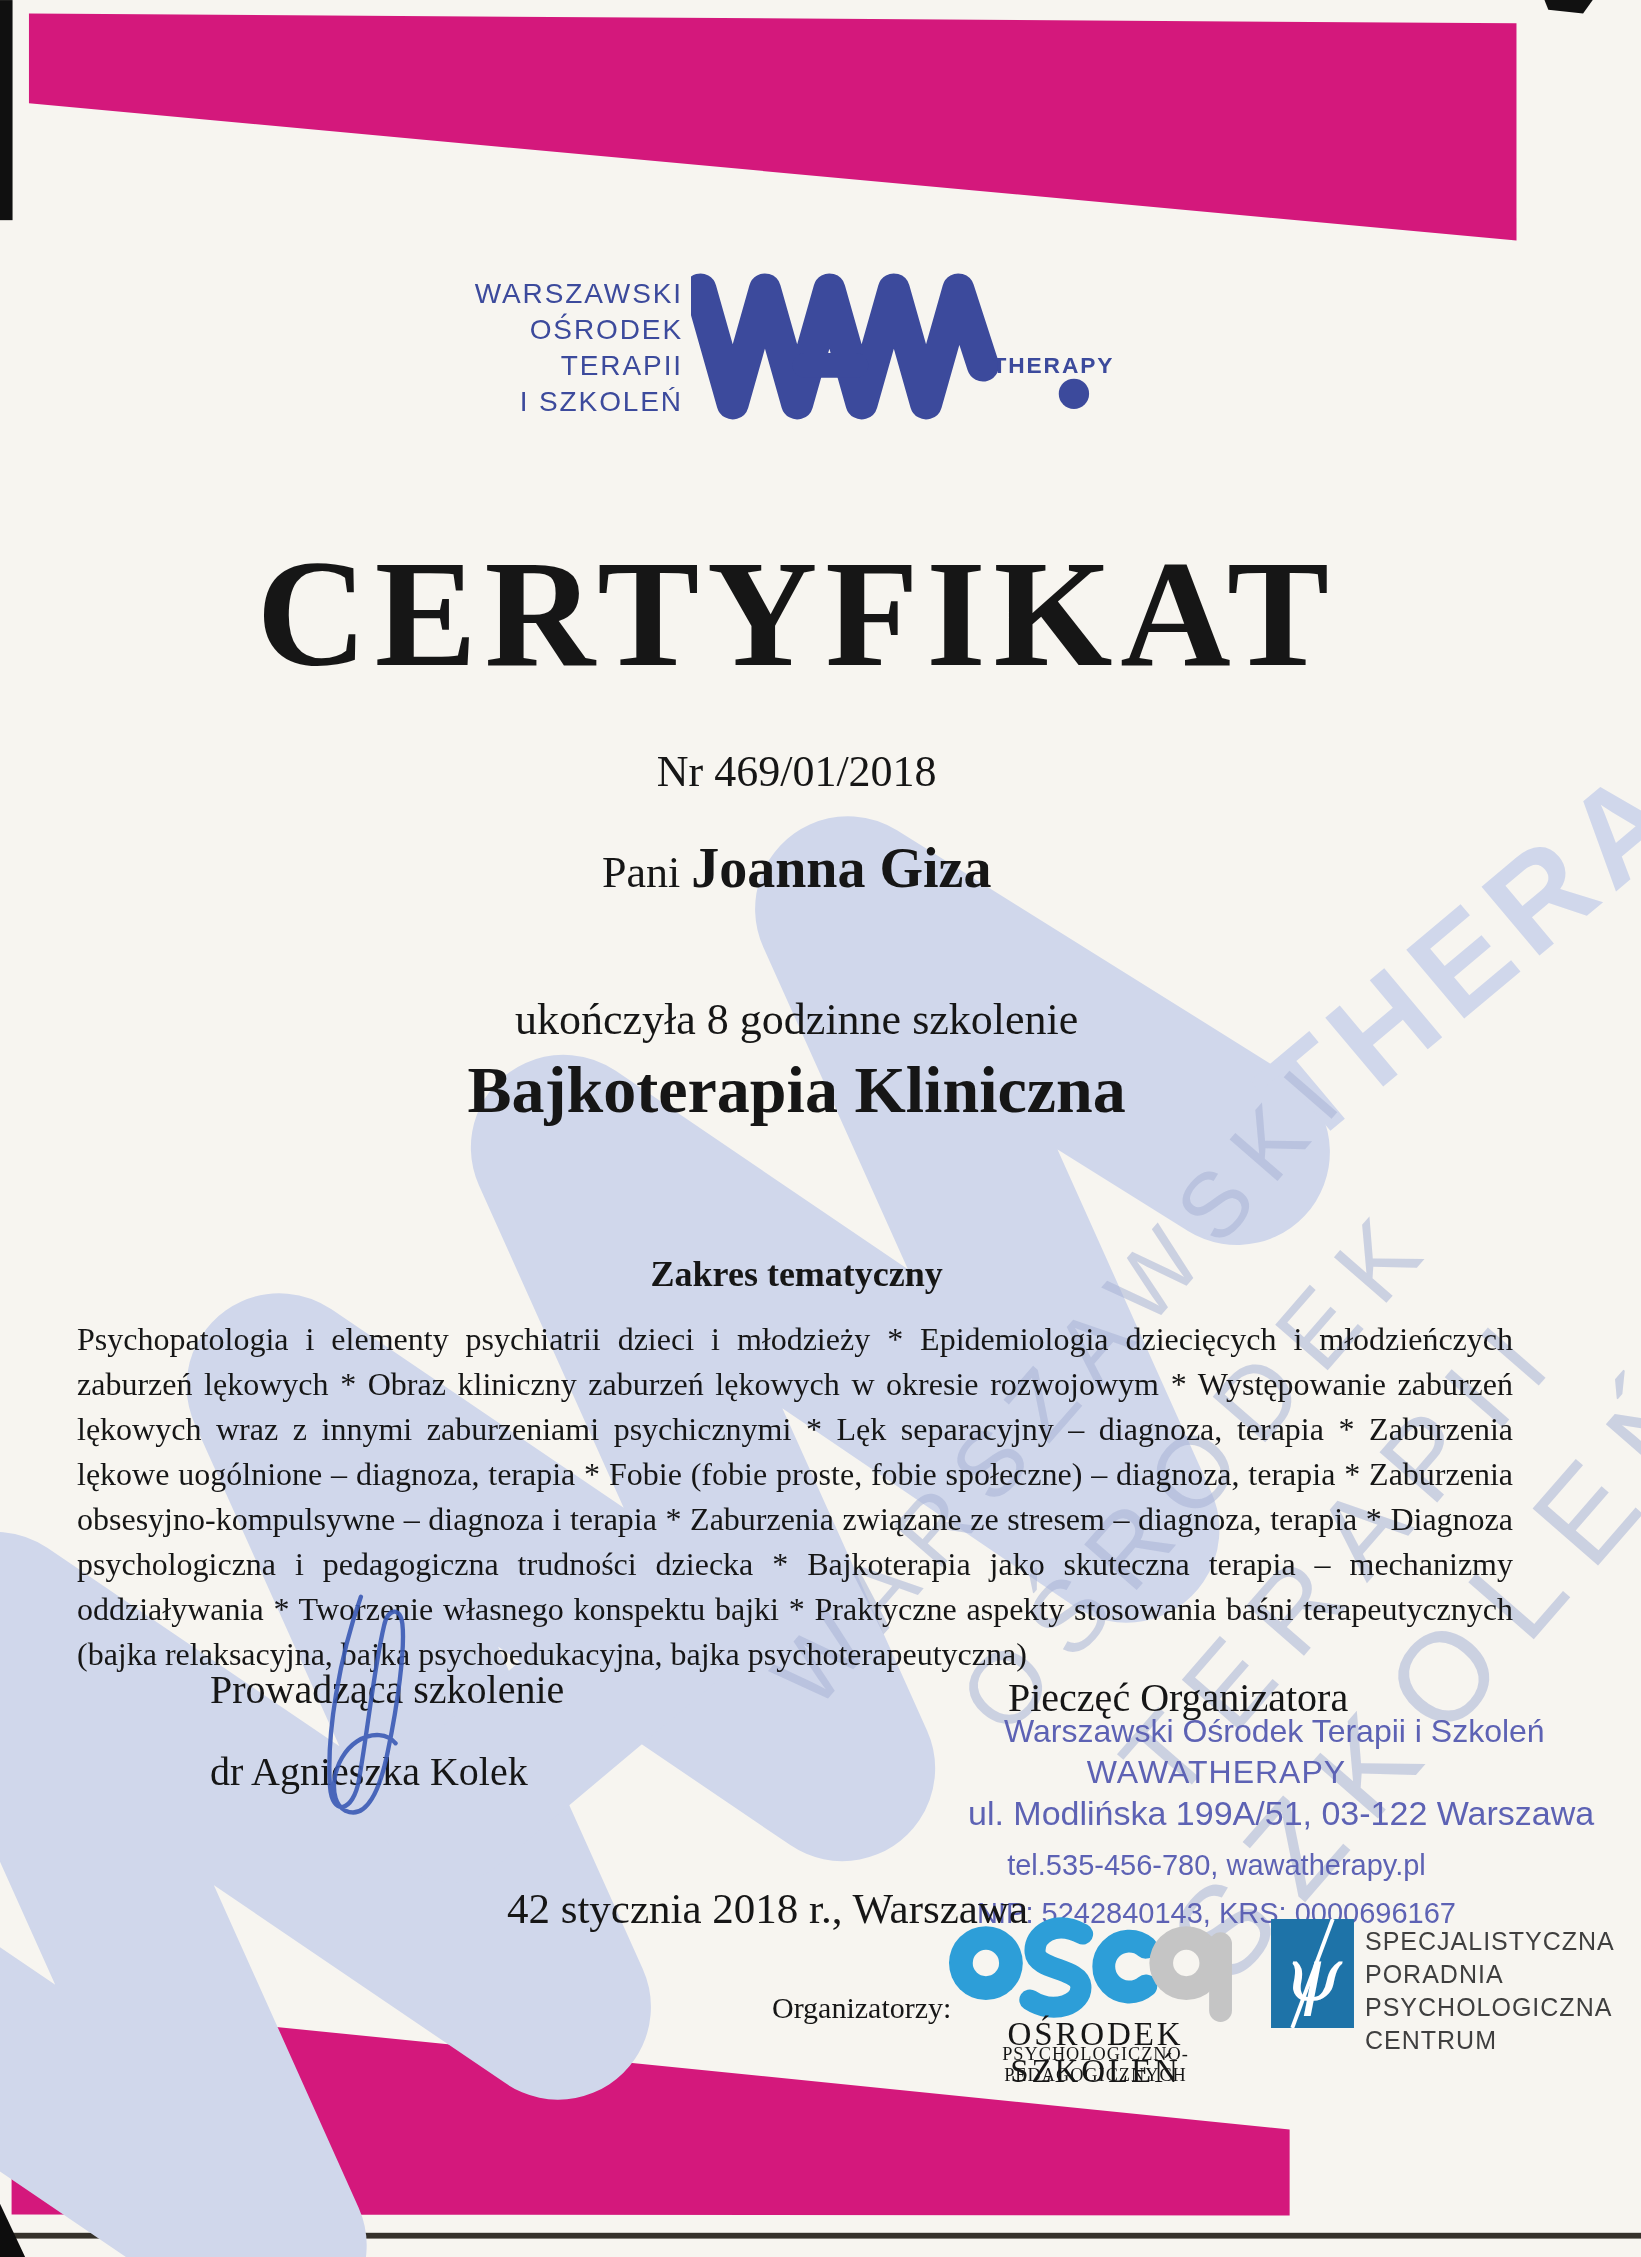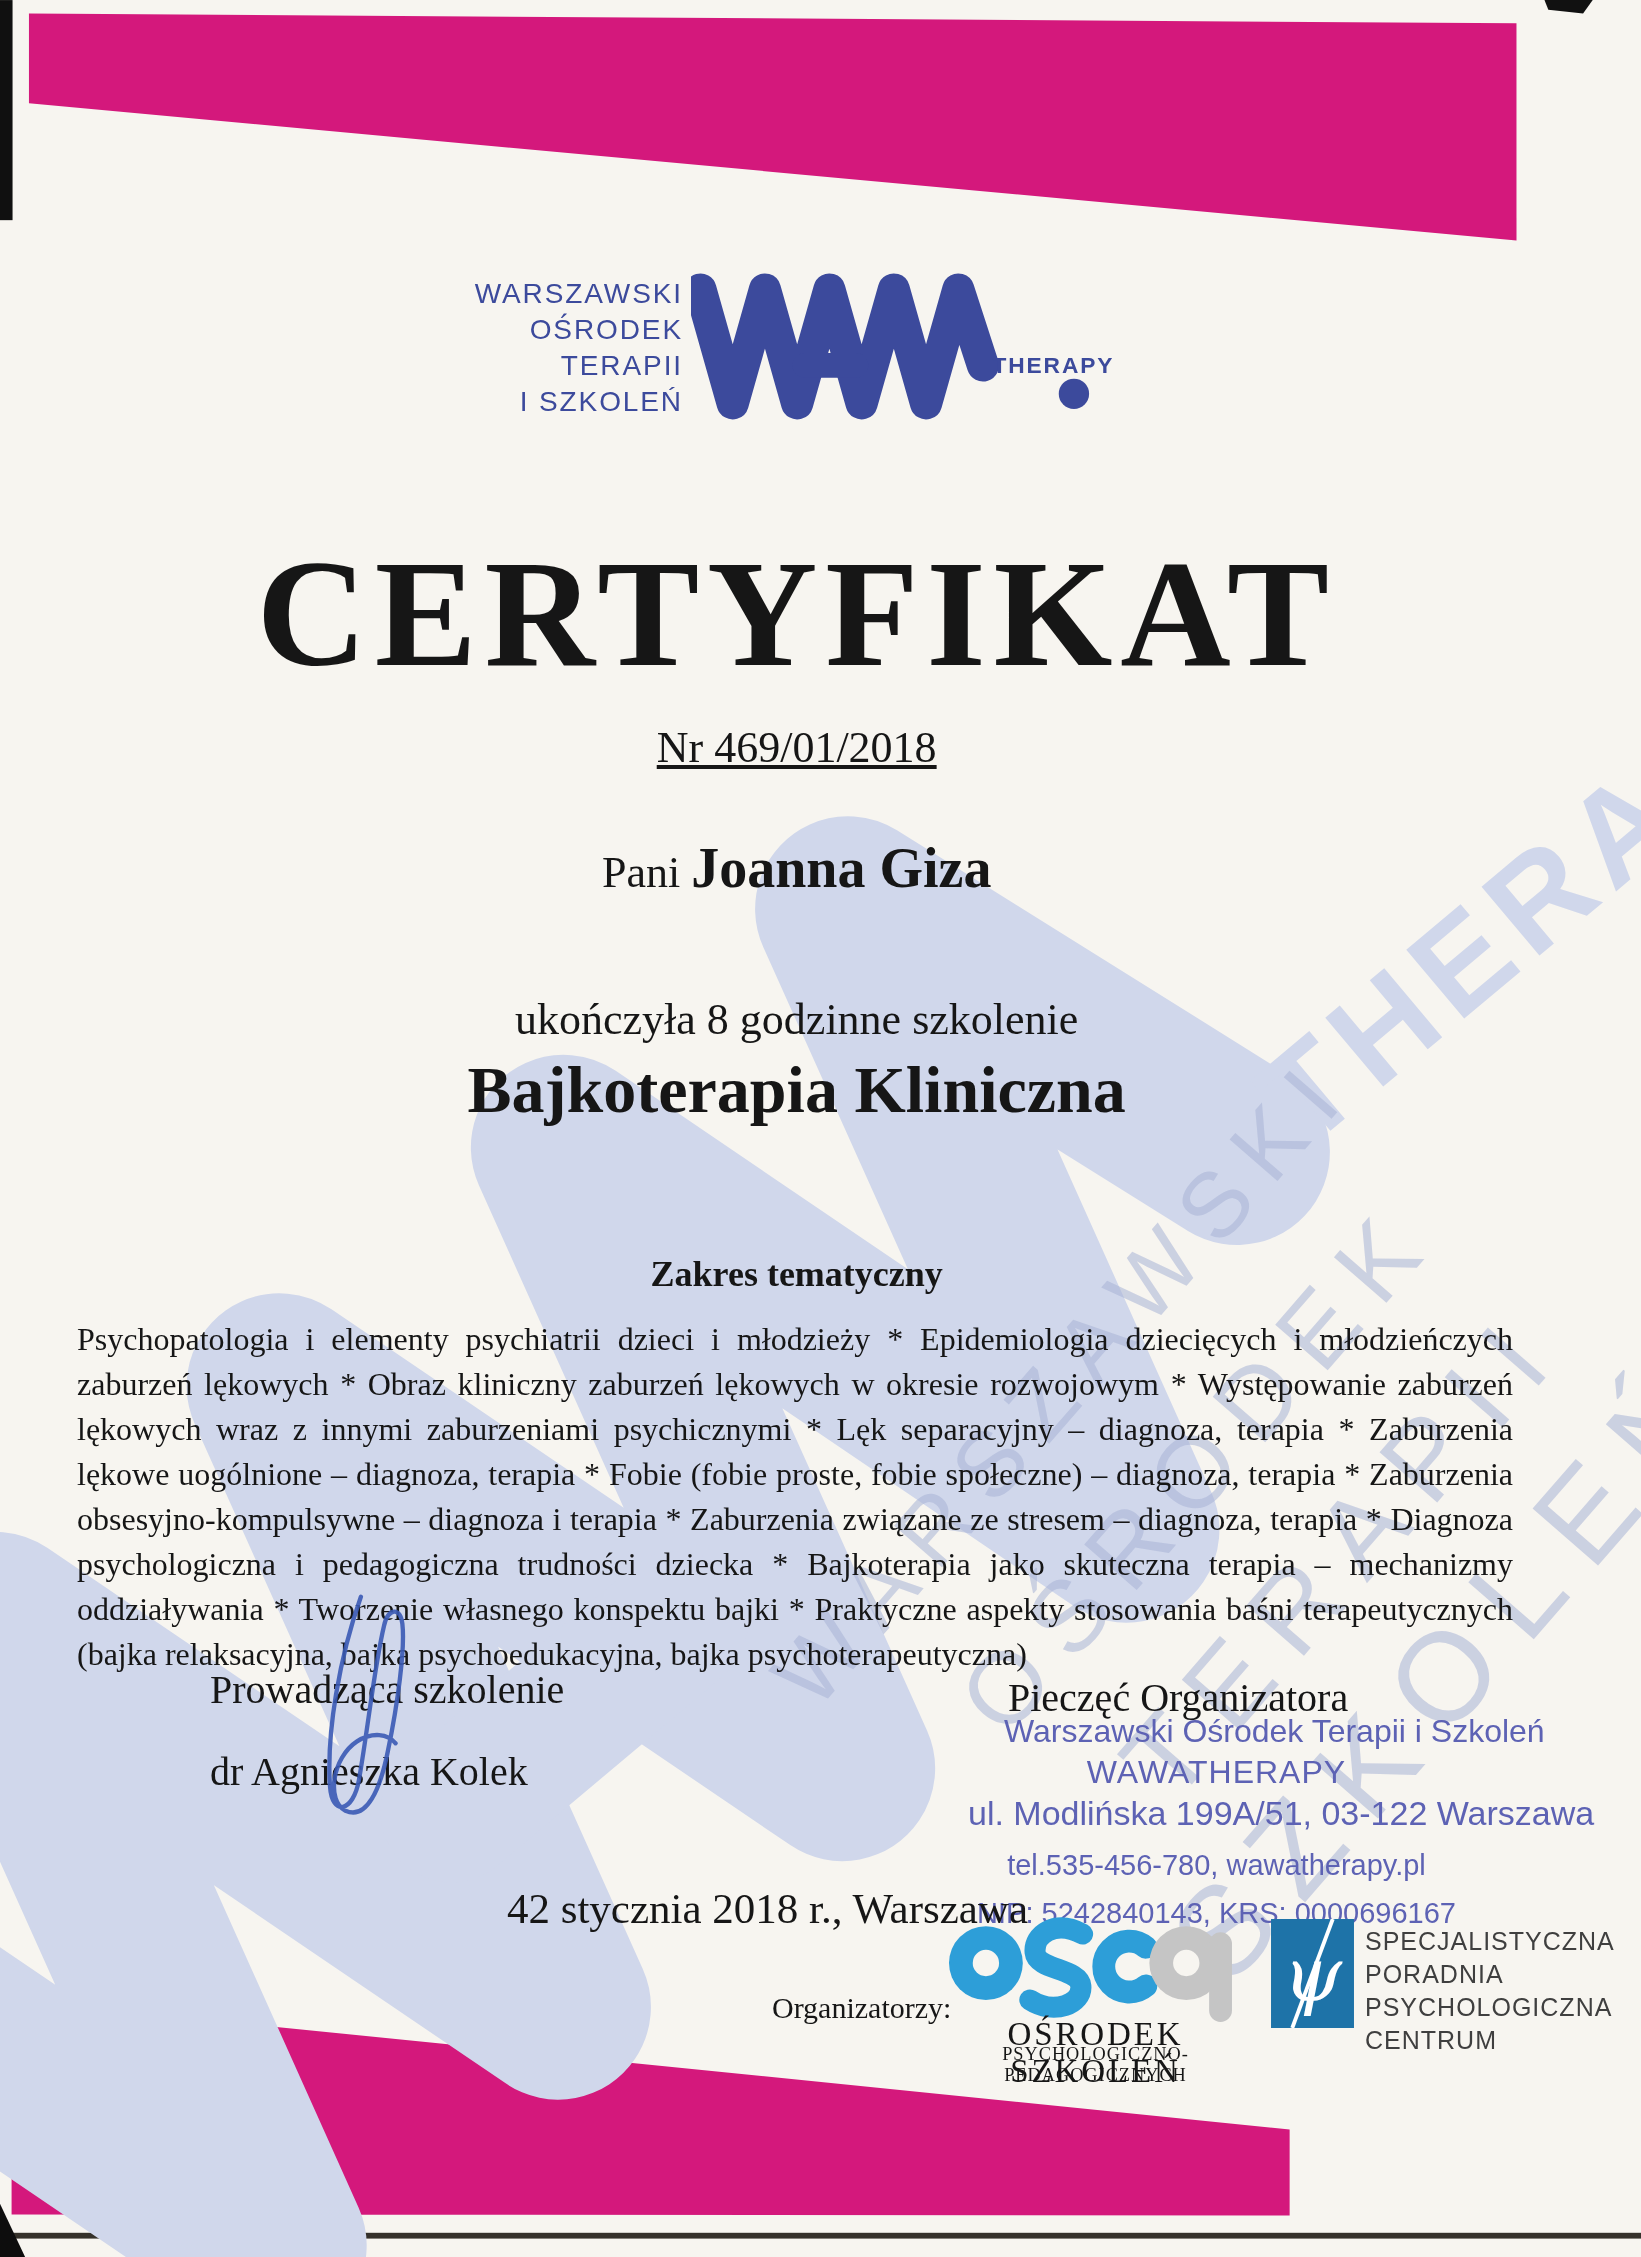--- a/index.html
+++ b/index.html
@@ -15,21 +15,21 @@
   .wm-w2{left:1342px;top:1554px;font-size:111px;}
   .wm-w3{left:1453px;top:1666px;font-size:126px;}
   
   .org-lines{position:absolute;left:290px;top:276px;width:393px;text-align:right;
              font-family:"Liberation Sans",sans-serif;font-size:28px;line-height:36px;
              color:#3c4a9c;letter-spacing:1.9px;}
   .logo-main{position:absolute;left:691px;top:259px;width:436px;height:190px;}
   
   .cblock{position:absolute;left:9.7px;width:1574px;text-align:center;}
   .title{top:537px;font-size:153px;font-weight:bold;letter-spacing:7.7px;line-height:1;}
-  .number{top:722px;font-size:44px;text-decoration:underline;}
+  .number{top:746px;font-size:44px;}
   .recipient{top:836px;font-size:44px;}
   .recipient b{font-size:56px;}
   .course-intro{top:994px;font-size:44px;}
   .course-name{top:1052px;font-size:66px;font-weight:bold;}
   .scope-head{top:1253px;font-size:36px;font-weight:bold;}
   .scope-text{position:absolute;left:77px;top:1317px;width:1436px;font-size:32px;
               line-height:45px;text-align:justify;}
   
   .trainer-label{position:absolute;left:210px;top:1666px;font-size:40px;}
   .trainer-name{position:absolute;left:210px;top:1748px;font-size:40px;}

